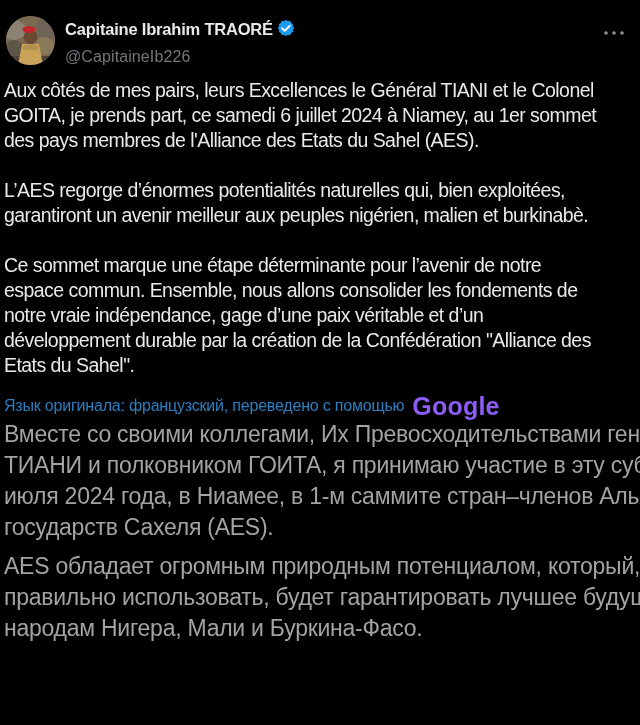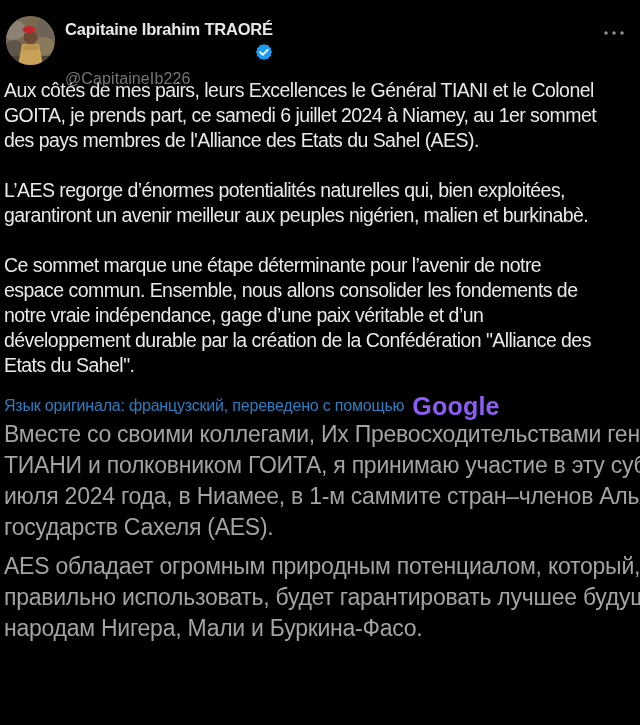--- a/index.html
+++ b/index.html
@@ -11,21 +11,21 @@
     -webkit-font-smoothing:antialiased;
   }
   .tweet{position:relative;width:640px;height:725px;background:#000;}
   
   .header{position:relative;height:65px;}
   .avatar{
     position:absolute;left:6px;top:16px;width:49px;height:49px;
     border-radius:50%;overflow:hidden;background:#6b5a43;cursor:pointer;
   }
   .user-block{position:absolute;left:65px;top:19px;}
-  .name-row{display:flex;align-items:flex-end;gap:4px;flex-direction:column;}
+  .name-row{display:flex;align-items:flex-start;gap:4px;}
   .display-name{
     color:#e7e9ea;font-weight:700;font-size:16.5px;letter-spacing:-0.2px;
     line-height:20px;cursor:pointer;
   }
   .handle{
     color:#71767b;font-size:16px;line-height:20px;margin-top:8px;letter-spacing:0.1px;
   }
   .more-btn{position:absolute;right:13px;top:20px;cursor:pointer;padding:2px;}
   
   .content{padding:0 4px;margin-top:13px;}

